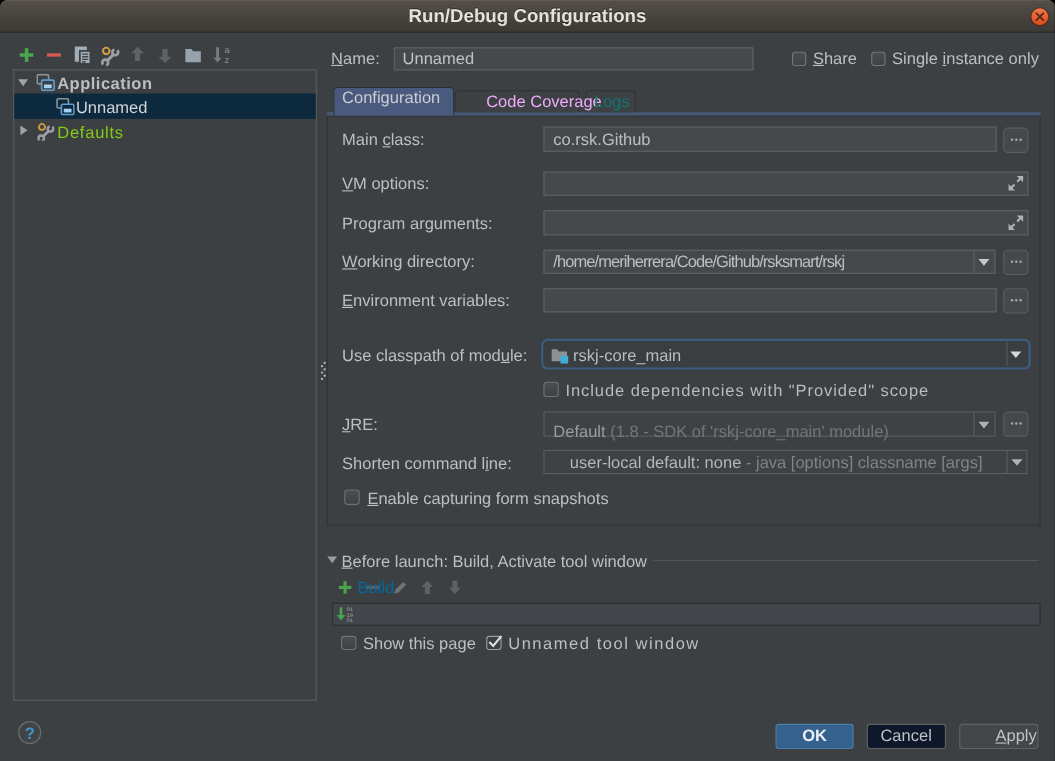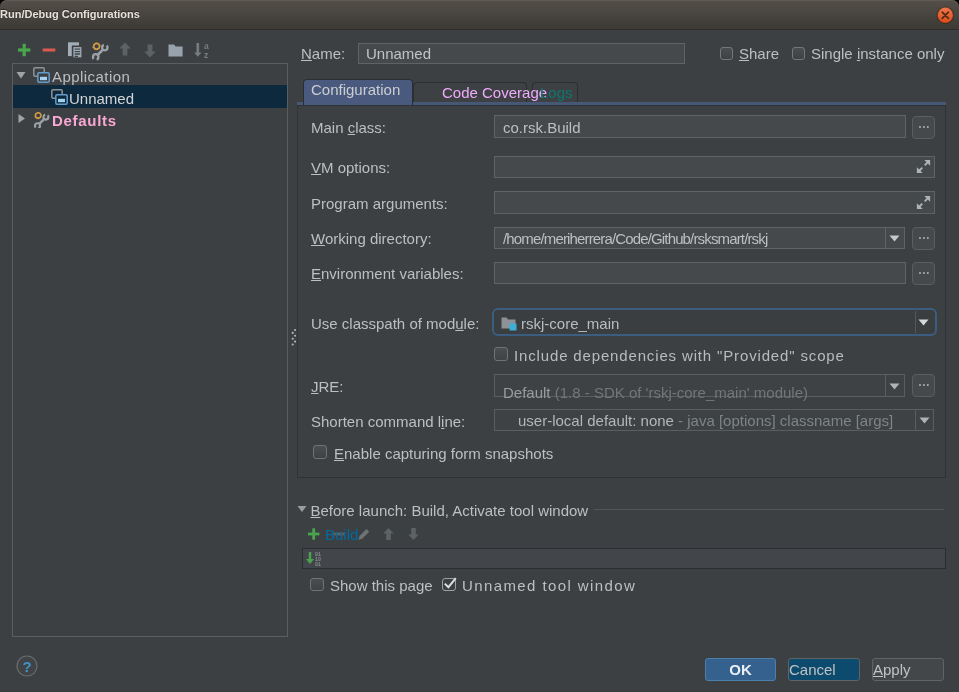--- a/index.html
+++ b/index.html
@@ -7,21 +7,21 @@
   .abs{position:absolute}
   .lbl{position:absolute;font-size:15px;color:#bdbfc1;white-space:nowrap}
   .fld{position:absolute;background:#45494b;border:1px solid #5f6365;box-sizing:border-box}
   .btn3{position:absolute;background:#45494b;border:1px solid #5a5e60;border-radius:4px;box-sizing:border-box}
   u{text-decoration:underline}
 </style>
 </head>
 <body>
 
 <div class="abs" id="titlebar" style="left:0;top:0;width:959px;height:30px;border-radius:7px 7px 0 0;background:linear-gradient(#544f48 0%,#494540 45%,#423e39 75%,#3d3a35 100%);box-shadow:inset 0 1px 0 #5f5a52;border-bottom:1px solid #2f2d29;box-sizing:border-box">
-  <div style="width:100%;font-size:11px;font-weight:bold;color:#e6e2d8;line-height:29px;text-shadow:0 -1px 0 rgba(0,0,0,0.45)">Run/Debug Configurations</div>
+  <div style="width:100%;text-align:center;font-size:17px;font-weight:bold;color:#e6e2d8;line-height:29px;text-shadow:0 -1px 0 rgba(0,0,0,0.45)">Run/Debug Configurations</div>
 </div>
 
 <svg class="abs" style="left:936px;top:6px" width="19" height="19">
   <defs>
       <linearGradient id="cbg" x1="0" y1="0" x2="0" y2="1">
     <stop offset="0" stop-color="#f07a4e"></stop>
         <stop offset="1" stop-color="#dc4a1a"></stop>
   </linearGradient>
     </defs>
   <circle cx="9.3" cy="9.2" r="8.1" fill="url(#cbg)"></circle>
@@ -74,42 +74,42 @@
 <div class="abs" style="left:13px;top:85px;width:274px;height:23px;background:#0d293e"></div>
 
 <svg class="abs" style="left:15px;top:69px" width="12" height="12">
     <path d="M1.5 3 h9 l-4.5 6.5 z" fill="#9fa3a5"></path>
   </svg>
 <svg class="abs" style="left:33px;top:67px" width="17" height="16">
   <rect x="0.8" y="0.8" width="10.4" height="8.4" rx="1.2" fill="none" stroke="#8f9396" stroke-width="1.5"></rect>
   <rect x="4.8" y="5.8" width="11.4" height="9.4" rx="1.2" fill="#3c4043" stroke="#639ccb" stroke-width="1.5"></rect>
   <rect x="7" y="9.8" width="7" height="3.4" fill="#a2d2f0"></rect>
 </svg>
-<div class="lbl" style="left:52px;top:67.5px;font-weight:normal;color:#bcbec0;letter-spacing:0.45px">Application</div>
+<div class="lbl" style="left:52px;top:67.5px;font-weight:bold;color:#bcbec0;letter-spacing:0.45px">Application</div>
 
 <svg class="abs" style="left:51px;top:89px" width="17" height="16">
   <rect x="0.8" y="0.8" width="10.4" height="8.4" rx="1.2" fill="none" stroke="#8f9396" stroke-width="1.5"></rect>
   <rect x="4.8" y="5.8" width="11.4" height="9.4" rx="1.2" fill="#0d293e" stroke="#639ccb" stroke-width="1.5"></rect>
   <rect x="7" y="9.8" width="7" height="3.4" fill="#a2d2f0"></rect>
 </svg>
 <div class="lbl" style="left:69px;top:89.5px;color:#d3d5d7">Unnamed</div>
 
 <svg class="abs" style="left:16px;top:113px" width="12" height="12">
     <path d="M2.5 1 l6.5 4.5 -6.5 4.5 z" fill="#9fa3a5"></path>
   </svg>
 <svg class="abs" style="left:33px;top:111px" width="18" height="17">
   <polygon points="4.6,0.7 7.3,1.5 8.9,3.9 8.3,6.6 5.9,8.2 3.1,7.7 1.4,5.4 2,2.6" fill="#d29a45"></polygon>
   <circle cx="5.2" cy="4.4" r="1.9" fill="#3c4043"></circle>
   <path d="M6 13.2 L11.4 7.8" stroke="#9ba1a5" stroke-width="2.5"></path>
   <circle cx="12.9" cy="6.1" r="2.5" fill="none" stroke="#9ba1a5" stroke-width="2.1"></circle>
   <path d="M12.9 6.1 L16.2 2.8 L11.3 1.5 Z" fill="#3c4043"></path>
   <circle cx="4.5" cy="14.7" r="2.5" fill="none" stroke="#9ba1a5" stroke-width="2.1"></circle>
   <path d="M4.5 14.7 L1.2 18 L6.1 19.3 Z" fill="#3c4043"></path>
 </svg>
-<div class="lbl" style="left:52px;top:111.5px;font-weight:bold;color:#f9a8d4;letter-spacing:0.7px">Defaults</div>
+<div class="lbl" style="left:52px;top:111.5px;font-weight:normal;color:#84cc16;letter-spacing:0.7px">Defaults</div>
 
 <svg class="abs" style="left:290.5px;top:328px" width="8" height="20">
   <g fill="#b4b8ba">
     <circle cx="4.1" cy="2" r="1.05"></circle>
     <circle cx="1.7" cy="4.9" r="1.05"></circle>
     <circle cx="4.1" cy="7.8" r="1.05"></circle>
     <circle cx="1.7" cy="10.7" r="1.05"></circle>
     <circle cx="4.1" cy="13.6" r="1.05"></circle>
     <circle cx="1.7" cy="16.5" r="1.05"></circle>
   </g>
@@ -129,21 +129,21 @@
 <div class="abs" style="left:297px;top:101.5px;width:649px;height:3px;background:#475877"></div>
 <div class="abs" style="left:412.5px;top:82px;width:114.5px;height:19.5px;background:#3d4144;border:1px solid #2c2f31;border-bottom:none;border-radius:4px 4px 0 0;box-sizing:border-box"></div>
 <div class="abs" style="left:532px;top:82px;width:45.5px;height:19.5px;background:#3d4144;border:1px solid #2c2f31;border-bottom:none;border-radius:4px 4px 0 0;box-sizing:border-box"></div>
 <div class="abs" style="left:303px;top:78.5px;width:109.5px;height:26px;background:#4a5a7e;border:1px solid #2c2f31;border-bottom:none;border-radius:4px 4px 0 0;box-sizing:border-box"></div>
 <div class="lbl" style="left:311px;top:81px;color:#cbcdd1">Configuration</div>
 <div class="lbl" style="left:442px;top:84px;color:#f0abfc">Code Coverage</div>
 <div class="lbl" style="left:540px;top:84px;color:#0f766e">Logs</div>
 
 <div class="lbl" style="left:311px;top:119px">Main <u>c</u>lass:</div>
 <div class="fld" style="left:494px;top:115px;width:412px;height:23px"></div>
-<div class="lbl" style="left:503px;top:119px">co.rsk.Build</div>
+<div class="lbl" style="left:503px;top:119px">co.rsk.Github</div>
 <div class="btn3" style="left:911.5px;top:116px;width:23.5px;height:22.5px"></div>
 <svg class="abs" style="left:917.5px;top:125.3px" width="12" height="4">
     <circle cx="2" cy="2" r="1.1" fill="#a6aaac"></circle>
     <circle cx="5.9" cy="2" r="1.1" fill="#a6aaac"></circle>
     <circle cx="9.8" cy="2" r="1.1" fill="#a6aaac"></circle>
   </svg>
 
 <div class="lbl" style="left:311px;top:159px"><u>V</u>M options:</div>
 <div class="fld" style="left:494px;top:155.5px;width:441px;height:22.5px"></div>
 <svg class="abs" style="left:916px;top:159px" width="15" height="15">
@@ -260,14 +260,14 @@
     <path d="M3.8 9.6 L7.4 13.2 L14.8 4.2" stroke="#dcdedf" stroke-width="2" fill="none"></path>
   </svg>
 <div class="lbl" style="left:462px;top:577px;letter-spacing:1.4px">Unnamed tool window</div>
 
 <svg class="abs" style="left:16px;top:655px" width="23" height="23">
   <circle cx="11" cy="11" r="10" fill="#404446" stroke="#686c6e" stroke-width="1.2"></circle>
   <text x="11" y="16.5" font-size="15" font-weight="bold" fill="#4193c7" text-anchor="middle" font-family="Liberation Sans">?</text>
 </svg>
 
 <div class="abs" style="left:705px;top:658px;width:71px;height:23px;background:#35618f;border:1px solid #4d7fad;border-radius:3px;box-sizing:border-box;text-align:center;font-size:15px;font-weight:bold;color:#e9eff5;line-height:21px">OK</div>
-<div class="abs" style="left:788px;top:658px;width:71.5px;height:23px;background:#0c4a6e;border:1px solid #5f6365;border-radius:3px;box-sizing:border-box;font-size:15px;color:#c0c2c4;line-height:21px">Cancel</div>
-<div class="abs" style="left:872px;top:658px;width:71.5px;height:23px;background:#434749;border:1px solid #5f6365;border-radius:3px;box-sizing:border-box;text-align:left;font-size:15px;color:#c0c2c4;line-height:21px"><u>A</u>pply</div>
+<div class="abs" style="left:788px;top:658px;width:71.5px;height:23px;background:#0f172a;border:1px solid #5f6365;border-radius:3px;box-sizing:border-box;text-align:center;font-size:15px;color:#c0c2c4;line-height:21px">Cancel</div>
+<div class="abs" style="left:872px;top:658px;width:71.5px;height:23px;background:#434749;border:1px solid #5f6365;border-radius:3px;box-sizing:border-box;text-align:right;font-size:15px;color:#c0c2c4;line-height:21px"><u>A</u>pply</div>
 
 </body></html>

